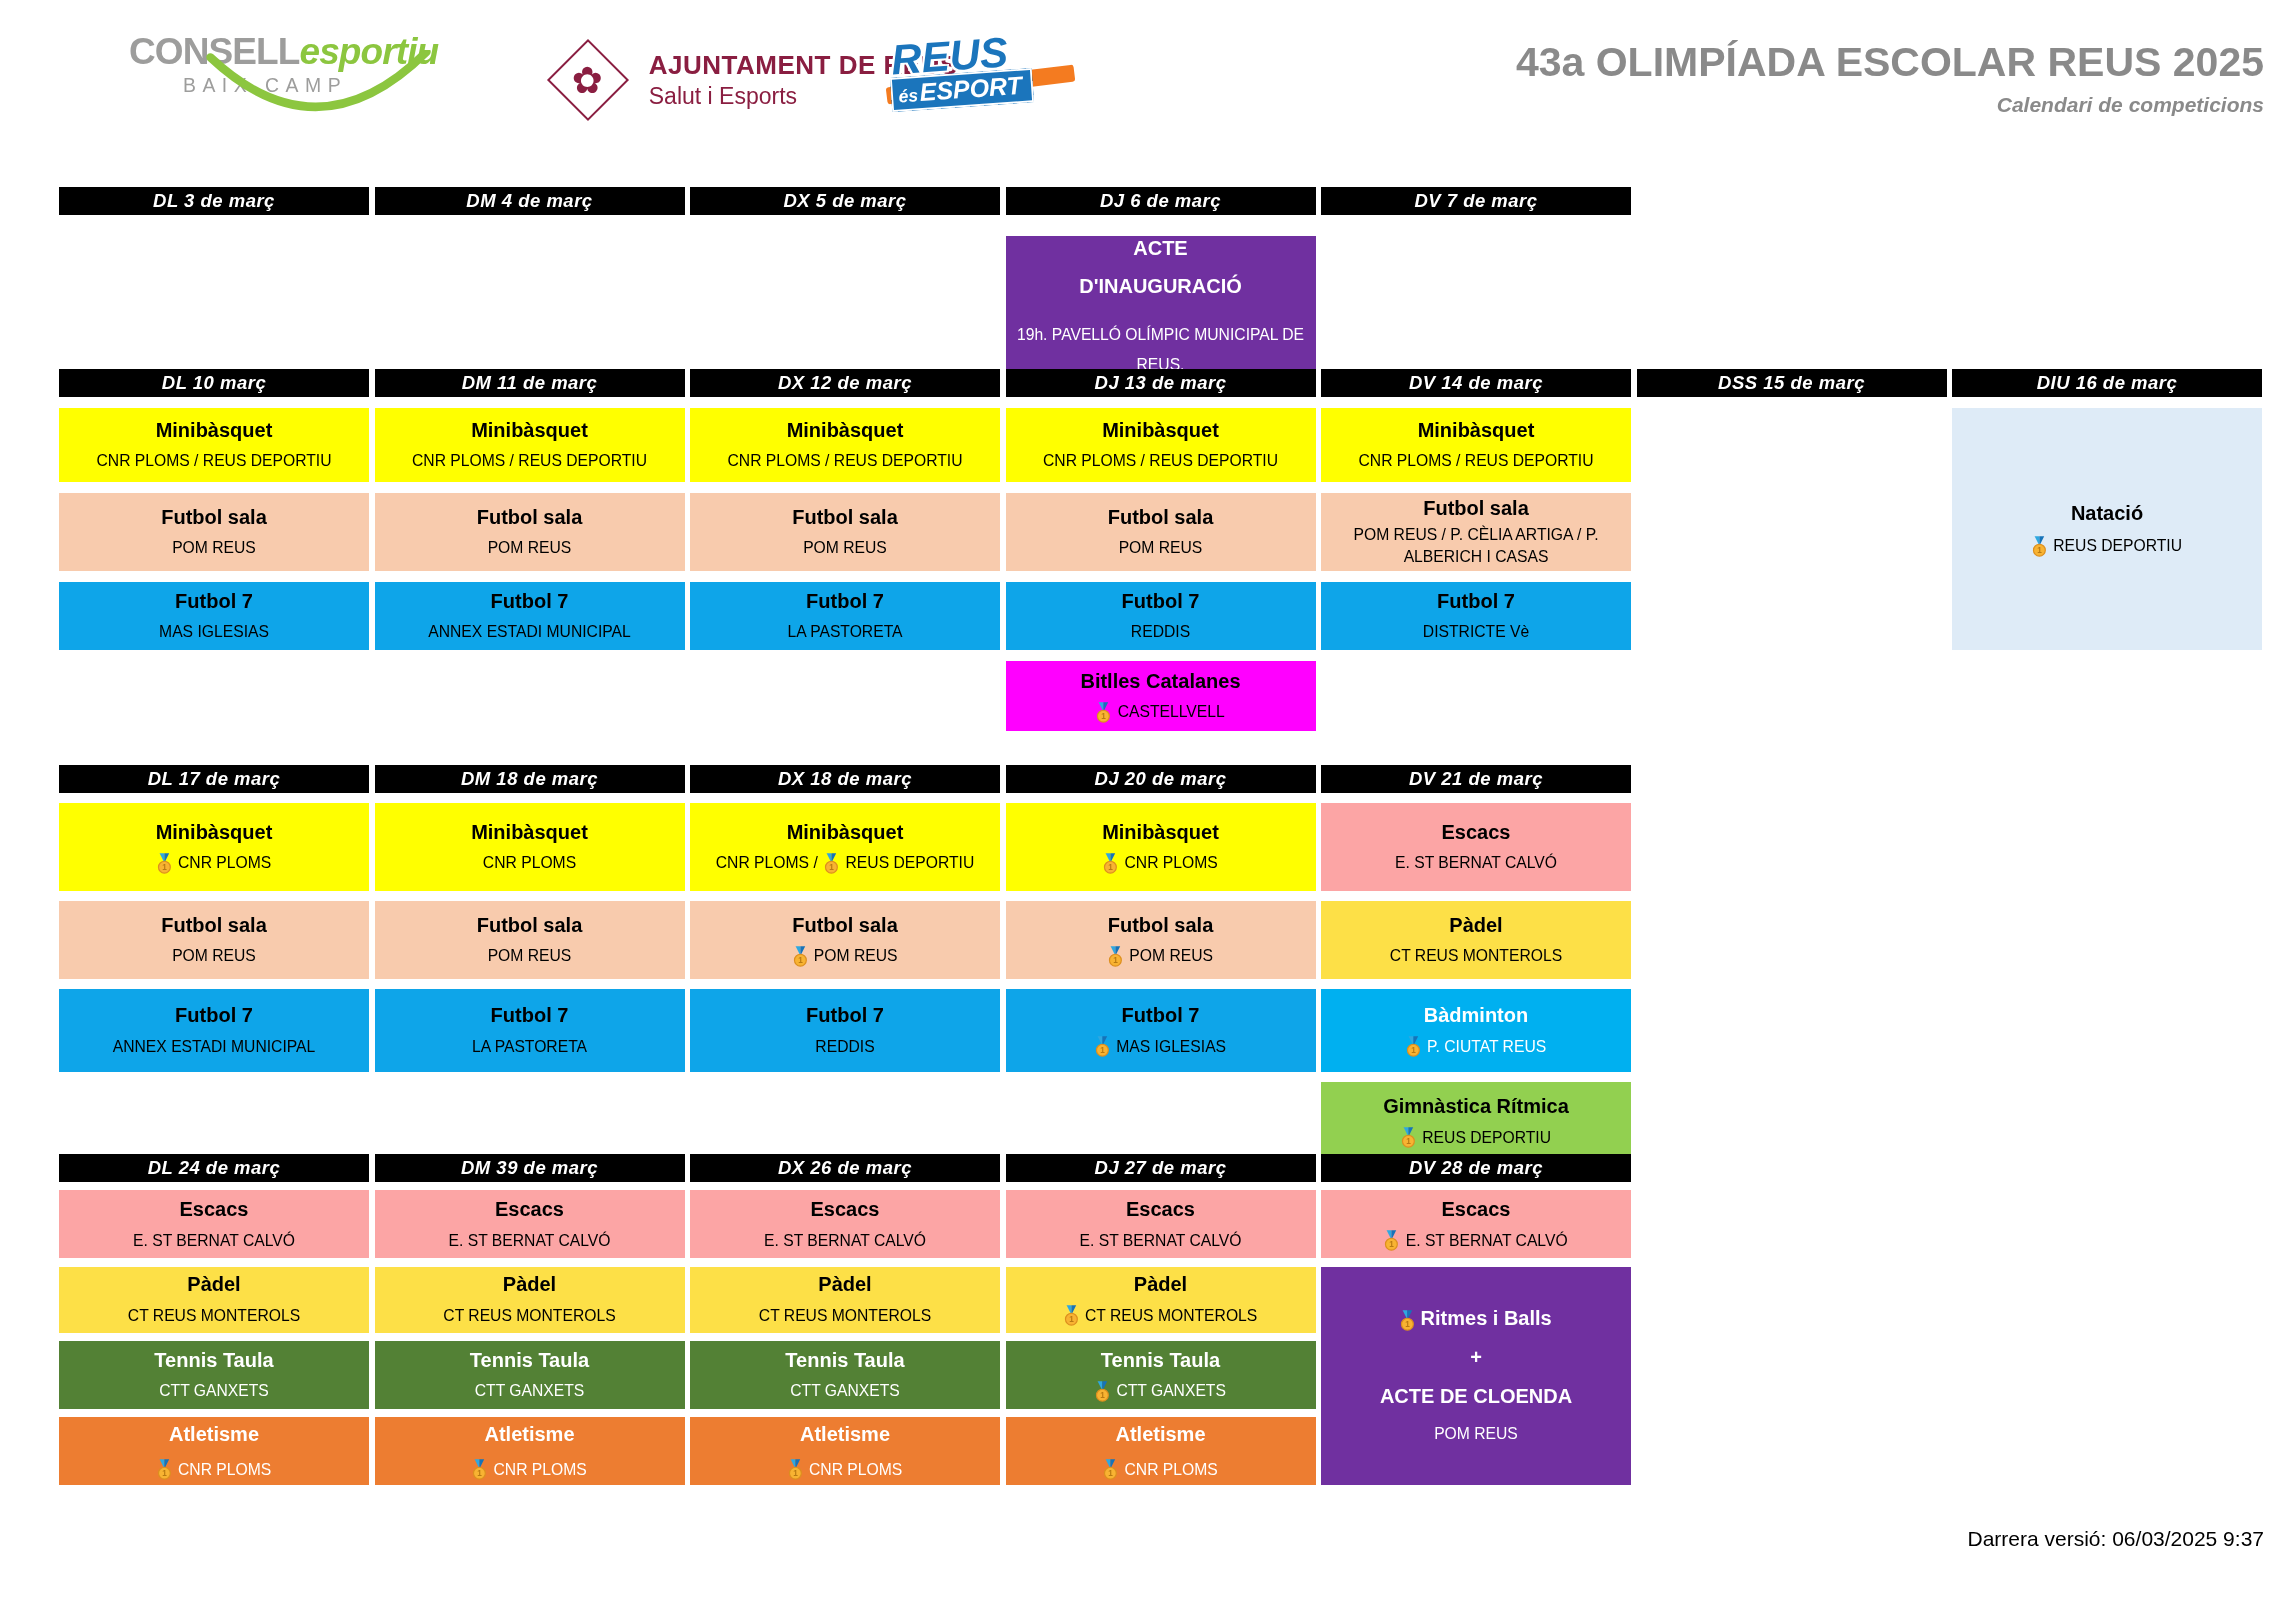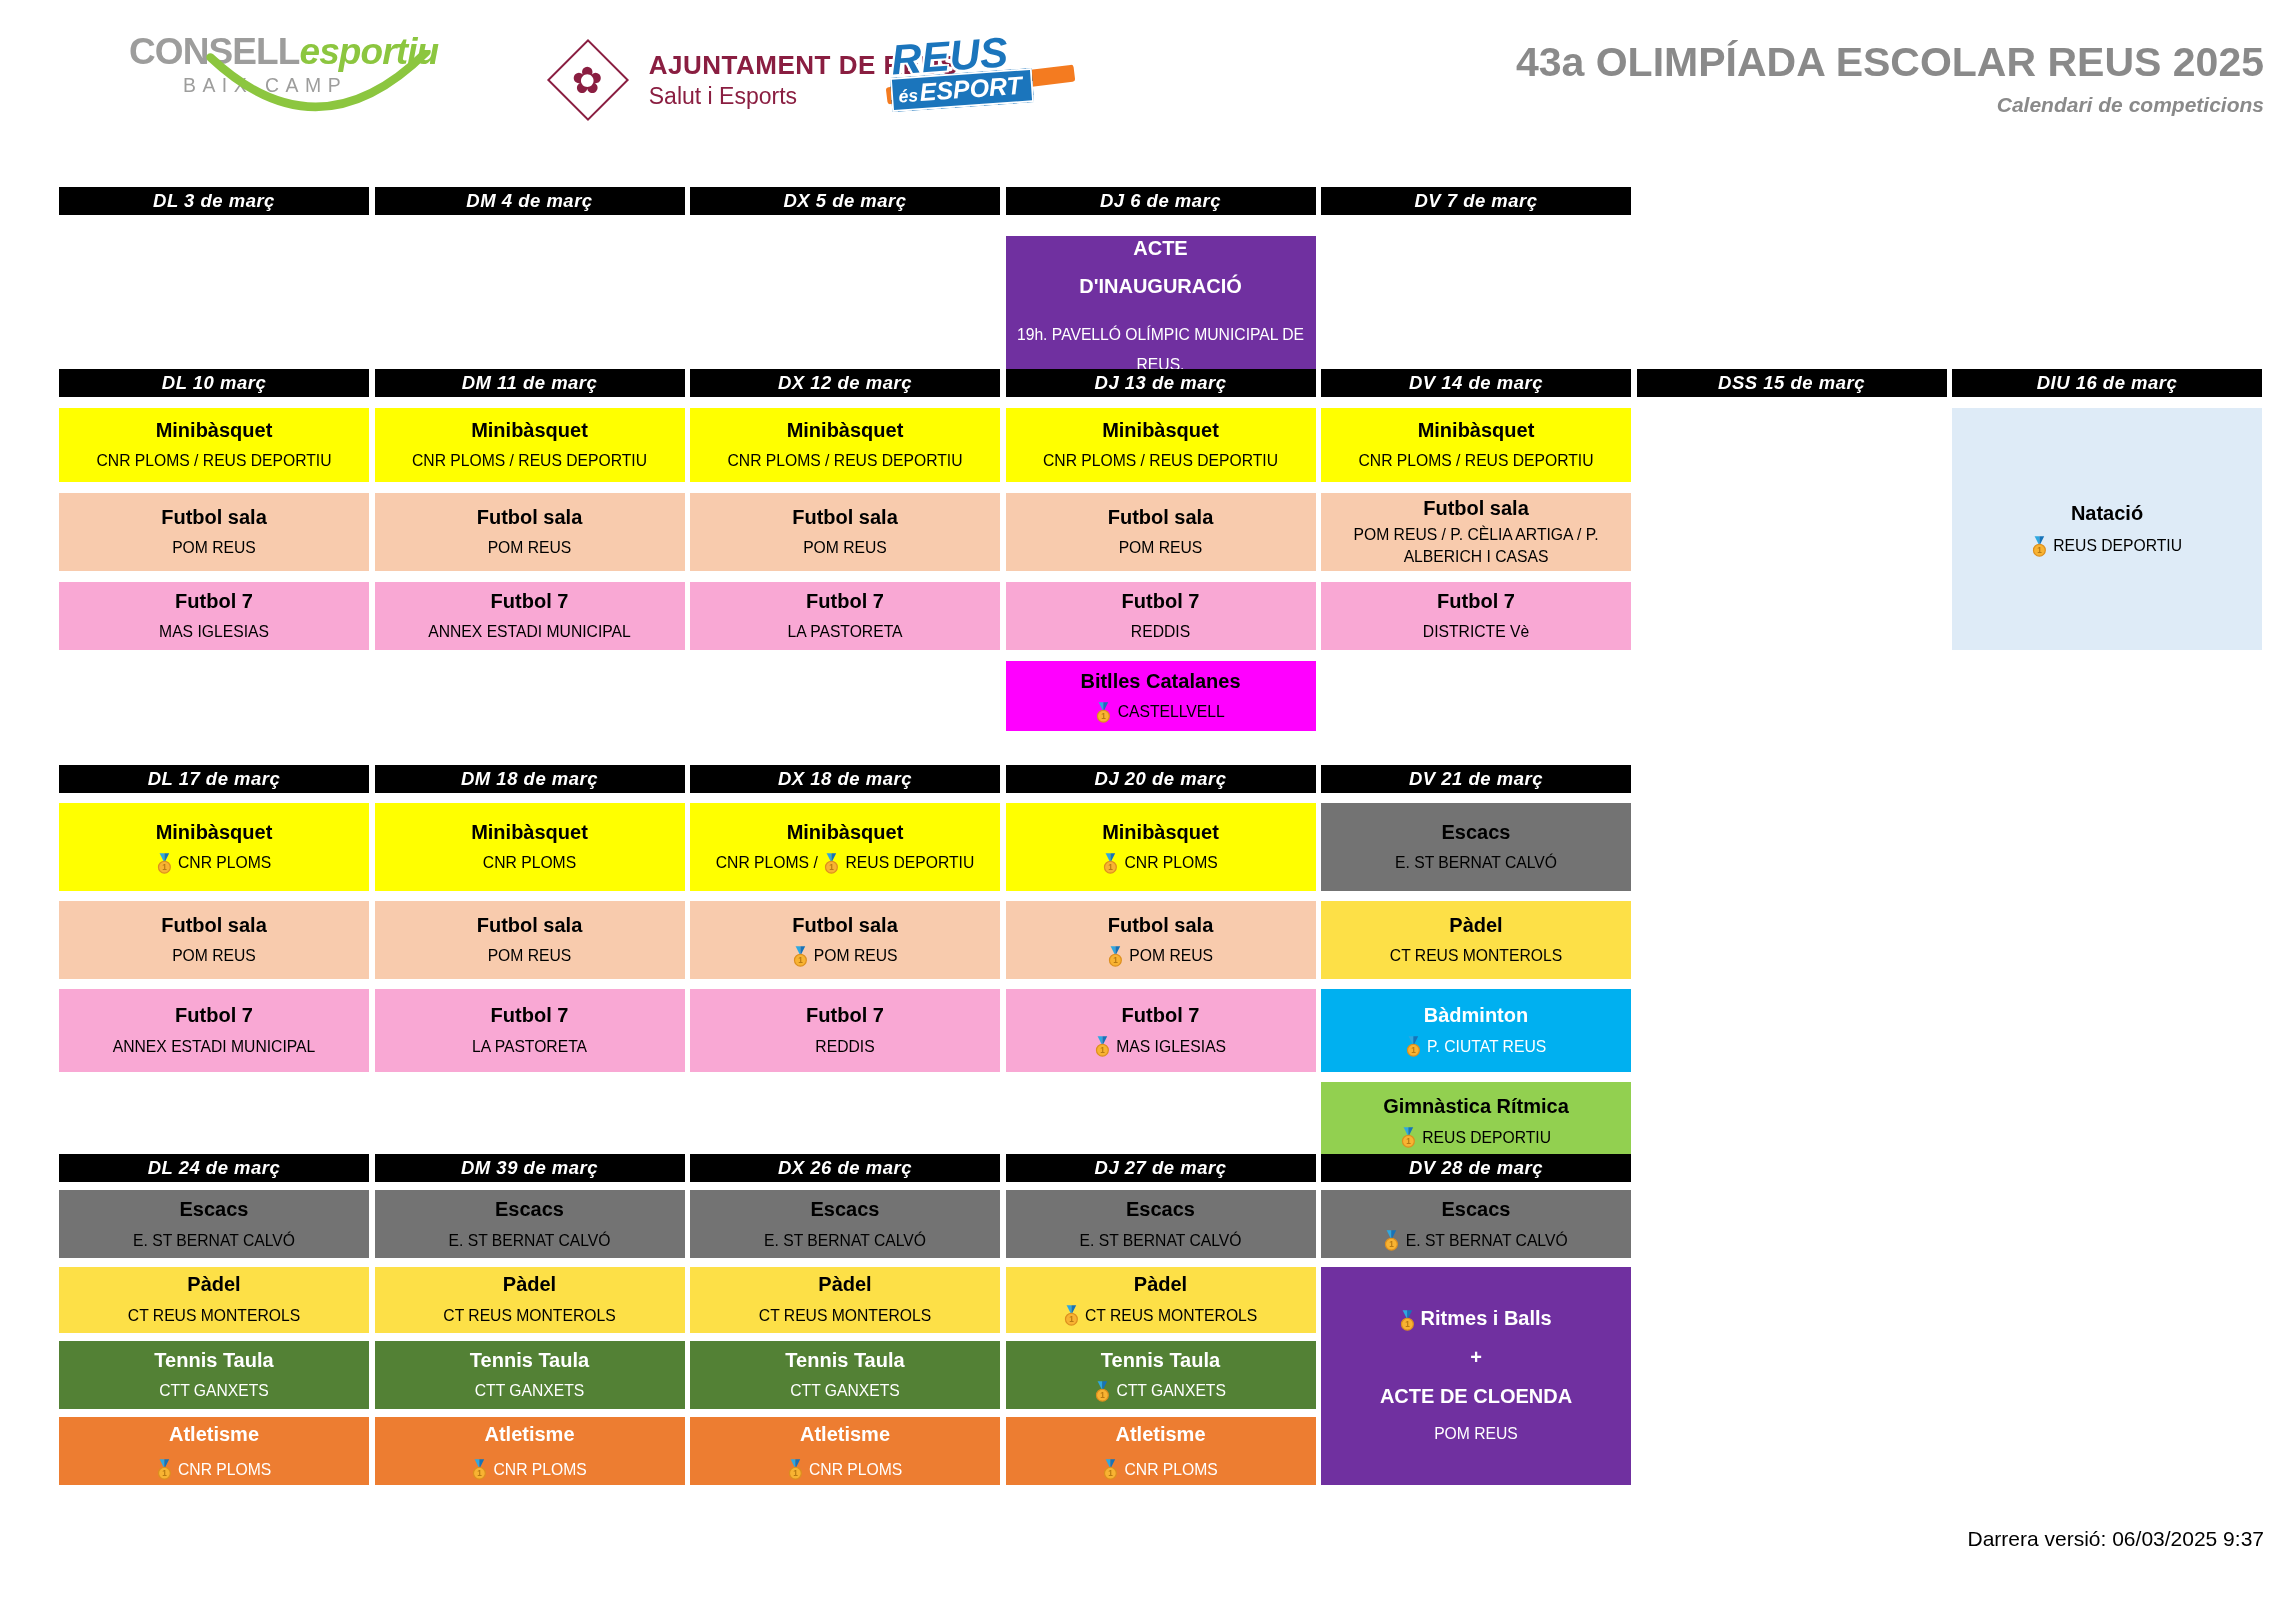--- a/index.html
+++ b/index.html
@@ -48,24 +48,24 @@
 
   .cell{display:flex;flex-direction:column;align-items:center;justify-content:center;
         text-align:center;gap:7.4px;padding:3.7px 9.2px;box-sizing:border-box;}
   .t{font-weight:bold;font-size:20px;line-height:1.25;}
   .v{font-size:15.7px;line-height:1.4;display:flex;align-items:center;justify-content:center;
      gap:6.5px;flex-wrap:wrap;}
   .light{color:#fff;}
 
   .bg-mini{background:#ffff00;}
   .bg-fsala{background:#f8cbad;}
-  .bg-f7{background:#f9a8d4;}
+  .bg-f7{background:#0ea5e9;}
   .bg-bitlles{background:#ff00ff;}
   .bg-natacio{background:#deebf7;}
-  .bg-escacs{background:#737373;}
+  .bg-escacs{background:#fca5a5;}
   .bg-padel{background:#fde047;}
   .bg-badminton{background:#00b0f0;}
   .bg-gimnastica{background:#92d050;}
   .bg-tennis{background:#538135;}
   .bg-atletisme{background:#ed7d31;gap:12px;}
   .bg-purple{background:#7030a0;}
 
   .inaug{gap:14.8px;}
   .inaug .t{width:194px;line-height:1.9;font-size:20px;}
   .inaug .v{line-height:1.9;}

